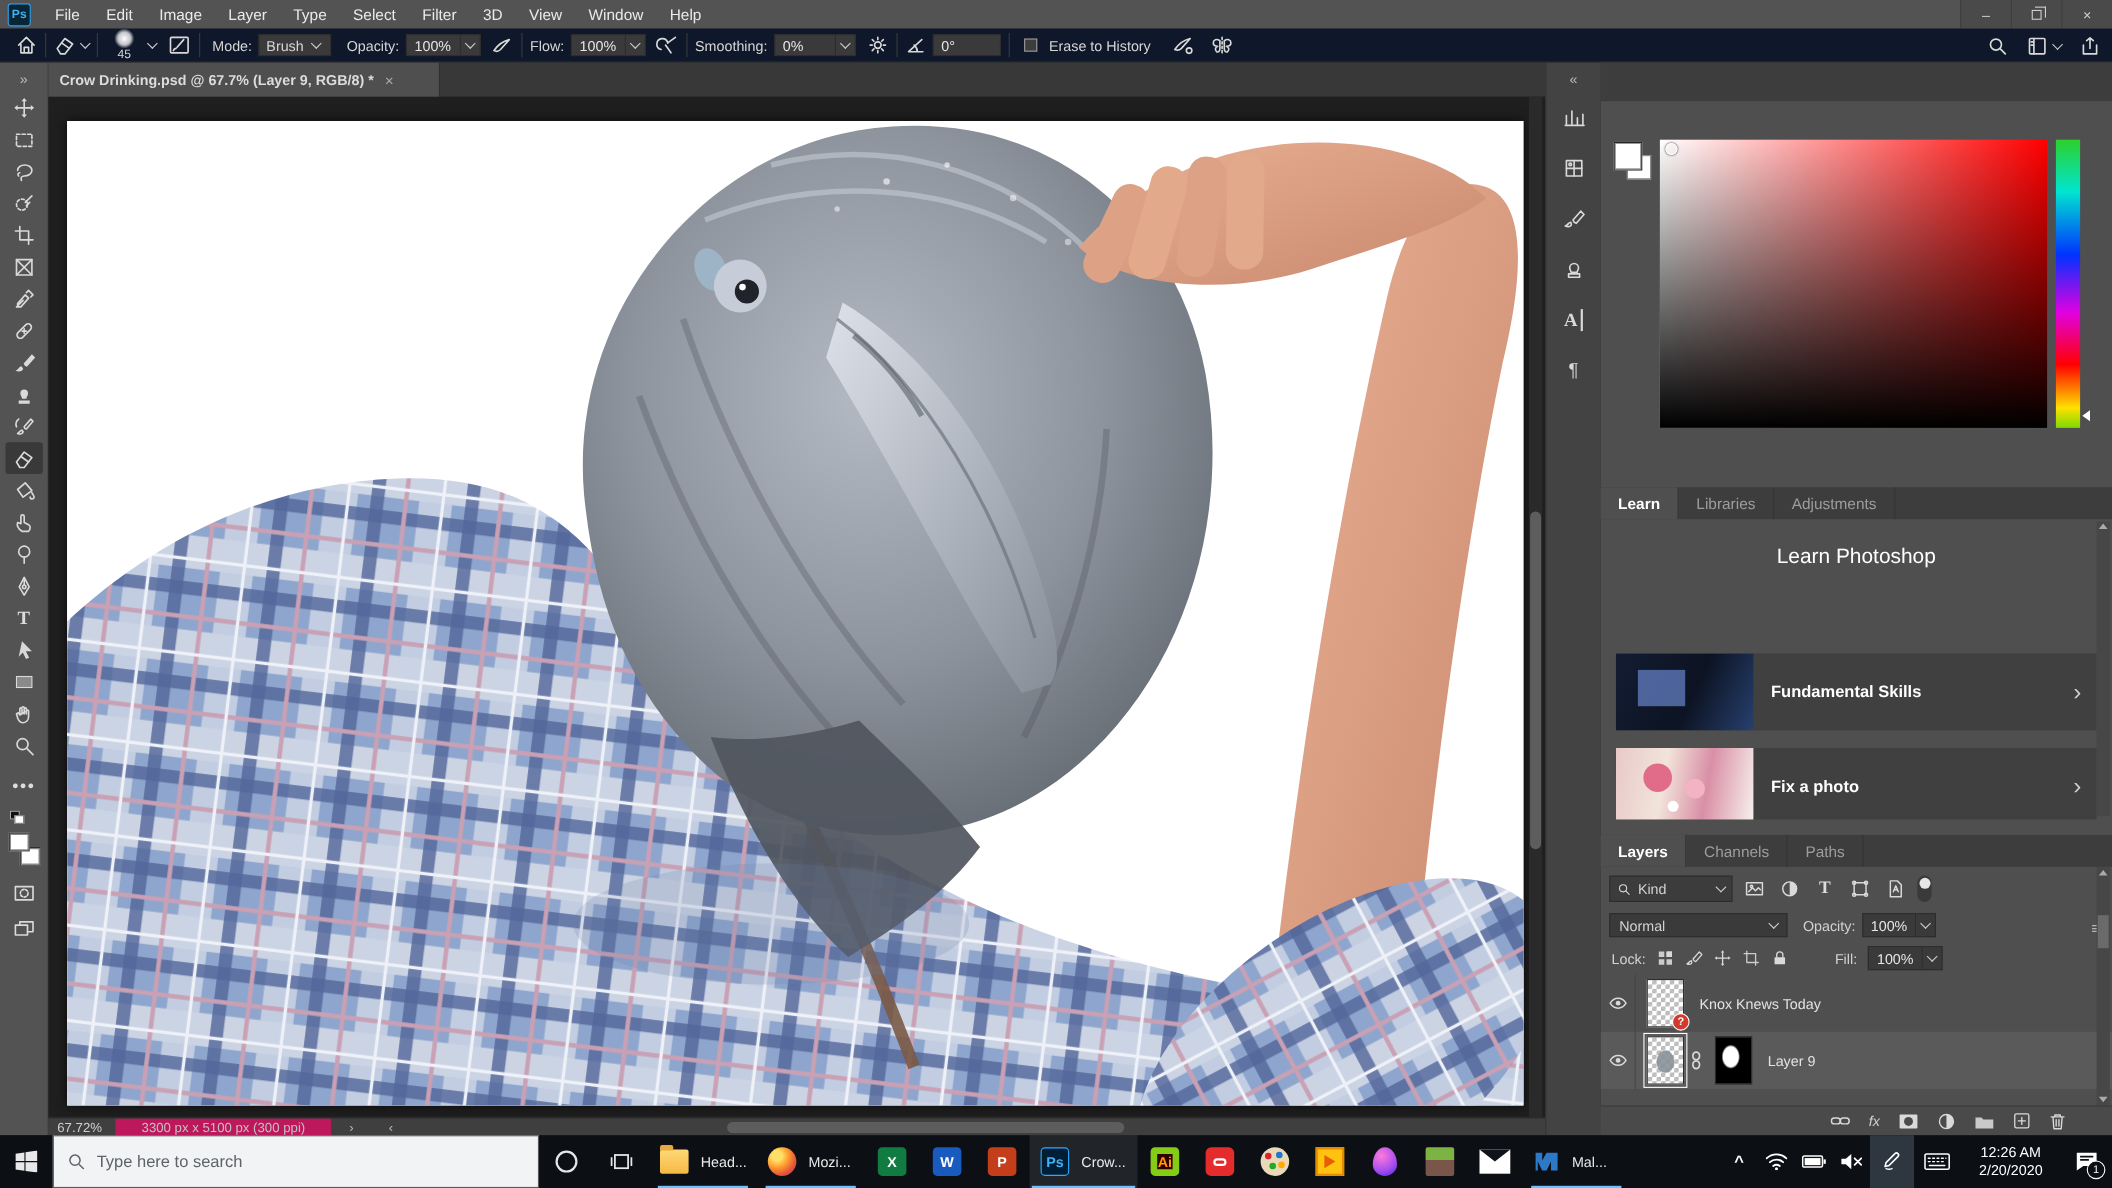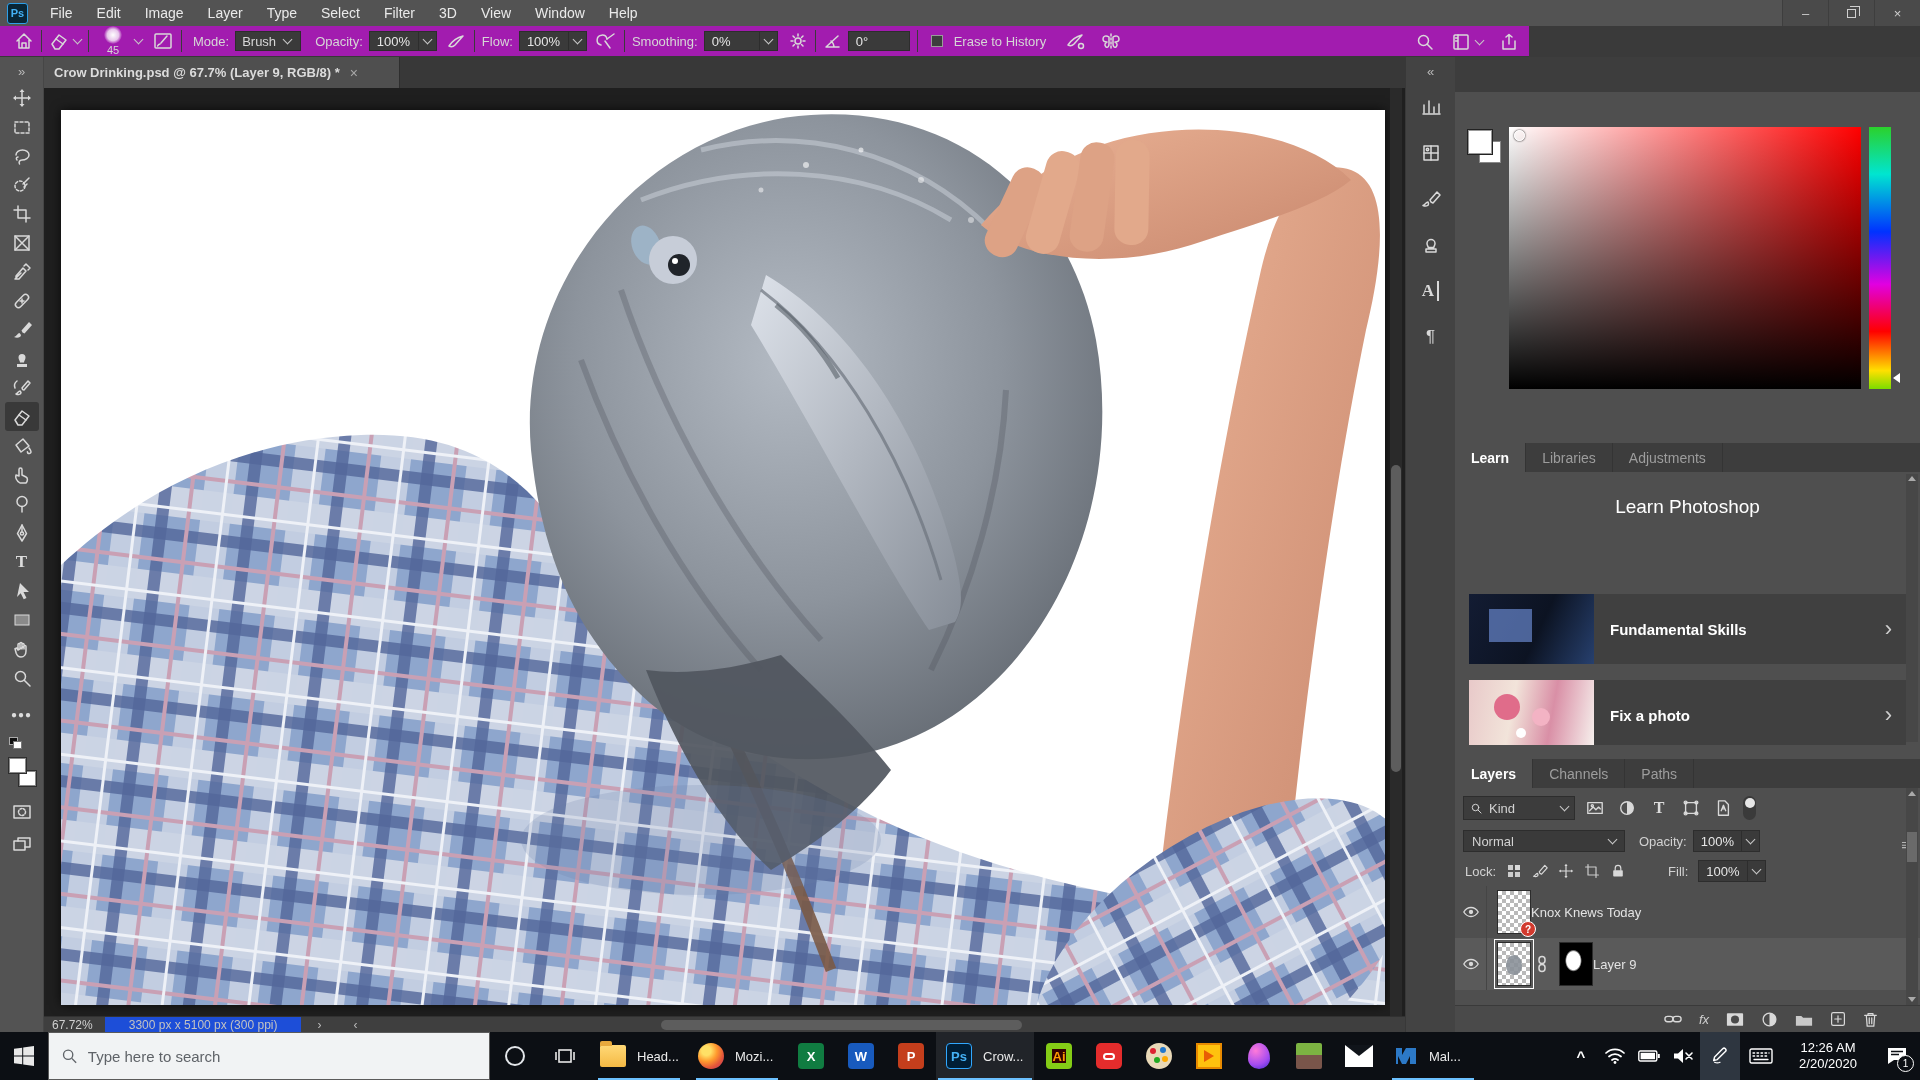--- a/index.html
+++ b/index.html
@@ -15,21 +15,21 @@
   .titlebar{position:absolute;top:0;left:0;width:1920px;height:26px;background:#535353;display:flex;align-items:center}
   .ps-logo{width:21px;height:21px;margin:0 10px 0 7px;background:#092636;border:1px solid #2d9fe8;border-radius:3px;color:#44b1f5;font-size:11px;font-weight:bold;display:flex;align-items:center;justify-content:center}
   .menu{display:flex;height:100%}
   .menu-item{padding:0 12px;font-size:14px;color:#eaeaea;display:flex;align-items:center;cursor:default}
   .wincontrols{position:absolute;right:0;top:0;height:26px;display:flex}
   .winbtn{width:46px;height:26px;display:flex;align-items:center;justify-content:center;color:#cfcfcf;font-size:13px;background:#4a4a4a;border-left:1px solid #3e3e3e}
   .restore-glyph{width:9px;height:9px;border:1.4px solid #cfcfcf;position:relative}
   .restore-glyph:before{content:"";position:absolute;left:2px;top:-4px;width:9px;height:9px;border:1.4px solid #cfcfcf;border-bottom:none;border-left:none}
 
   
-  .optionsbar{position:absolute;top:26px;left:0;width:1529px;height:31px;background:#a21caf;border-bottom:1px solid #383838;display:flex;align-items:center;font-size:13px;color:#d6d6d6}
+  .optionsbar{position:absolute;top:26px;left:0;width:1920px;height:31px;background:#0f172a;border-bottom:1px solid #383838;display:flex;align-items:center;font-size:13px;color:#d6d6d6}
   .ob-sep{width:1px;height:22px;background:#3a3a3a;margin:0 7px}
   .ob-group{display:flex;align-items:center;gap:5px}
   .valbox{background:#3a3a3a;border:1px solid #2d2d2d;color:#e6e6e6;height:20px;min-width:50px;padding:0 7px;display:flex;align-items:center;font-size:13px}
   .chevbtn{width:18px;height:20px;background:#3a3a3a;border:1px solid #2d2d2d;border-left:none;display:flex;align-items:center;justify-content:center}
   .selbox{background:#3a3a3a;border:1px solid #2d2d2d;height:20px;padding:0 6px;display:flex;align-items:center;gap:8px;font-size:13px}
   .cbox{width:12px;height:12px;border:1px solid #9a9a9a;background:#3d3d3d;margin-right:6px}
   .brush-preview{display:flex;flex-direction:column;align-items:center;width:34px;line-height:1}
   .brush-dot{width:18px;height:18px;border-radius:50%;background:radial-gradient(circle,#ffffff 0%,rgba(255,255,255,.75) 45%,rgba(255,255,255,0) 72%)}
   .brush-num{font-size:11px;color:#d6d6d6;margin-top:1px}
   .ob-right{position:absolute;right:10px;top:0;height:31px;display:flex;align-items:center;gap:16px}
@@ -56,21 +56,21 @@
   .tabbar{position:absolute;left:0;top:0;width:100%;height:31px;background:#383838}
   .doctab{position:absolute;left:0;top:0;height:31px;width:356px;background:#4f4f4f;border-right:1px solid #2e2e2e;display:flex;align-items:center;padding:0 10px;gap:10px}
   .doctab-title{font-size:13px;color:#dcdcdc;white-space:nowrap;font-weight:bold}
   .doctab-close{color:#a8a8a8;font-size:14px}
   .canvasArea{position:absolute;left:0;top:31px;width:100%;height:928px;background:#1f1f1f;overflow:hidden}
   .photo{position:absolute;left:17px;top:22px;width:1324px;height:895px;background:#fff;box-shadow:0 0 10px rgba(0,0,0,.7)}
   .vscroll{position:absolute;right:3px;top:0;width:12px;height:928px;background:#2a2a2a}
   .vthumb{position:absolute;left:1px;width:10px;top:377px;height:307px;background:#5d5d5d;border-radius:5px}
   .statusbar{position:absolute;left:0;bottom:0;width:100%;height:16px;background:#3f3f3f;border-top:1px solid #313131;display:flex;align-items:center;font-size:12px;color:#cfcfcf}
   .sb-zoom{padding:0 12px 0 8px}
-  .sb-dims{background:#1d4ed8;height:100%;display:flex;align-items:center;padding:0 24px;color:#c2c2c2}
+  .sb-dims{background:#be185d;height:100%;display:flex;align-items:center;padding:0 24px;color:#c2c2c2}
   .sb-arrow{padding:0 16px;color:#bdbdbd}
   .hthumb{position:absolute;left:617px;top:3px;width:361px;height:10px;background:#5d5d5d;border-radius:5px}
 
   
   .rightstrip{position:absolute;left:1405px;top:0;width:50px;height:975px;background:#434343;border-left:1px solid #383838;display:flex;flex-direction:column;align-items:center}
   .rs-head{height:24px;display:flex;align-items:center;color:#b9b9b9;font-size:13px;margin:2px 0 8px}
   .rs-ico{width:32px;height:32px;display:flex;align-items:center;justify-content:center;margin-bottom:14px;color:#d9d9d9;font-size:16px}
 
   
   .panels{position:absolute;left:1455px;top:0;width:465px;height:975px;background:#4f4f4f}
@@ -121,21 +121,21 @@
   .layerlist{position:absolute;top:829px;left:0;width:100%;height:119px;overflow:hidden}
   .layer-row{position:absolute;left:0;width:100%;height:52px;display:flex;align-items:center}
   .layer-row.sel{background:#5a5a5a}
   .eyecell{width:32px;height:52px;display:flex;align-items:center;justify-content:center;border-right:1px solid #454545;flex:none}
   .checker{background-image:linear-gradient(45deg,#b9b9b9 25%,transparent 25%,transparent 75%,#b9b9b9 75%),linear-gradient(45deg,#b9b9b9 25%,#ffffff 25%,#ffffff 75%,#b9b9b9 75%);background-size:8px 8px;background-position:0 0,4px 4px;background-color:#fff}
   .lthumb{width:34px;height:44px;margin-left:10px;position:relative;border:1px solid #2c2c2c;flex:none}
   .lthumb .badge{position:absolute;right:-6px;bottom:-4px;width:16px;height:16px;border-radius:50%;background:#d23a2e;color:#fff;font-size:10px;font-weight:bold;display:flex;align-items:center;justify-content:center;border:1px solid #fff}
   .lthumb.selframe{outline:1px solid #fff;outline-offset:2px}
   .birdmini{position:absolute;left:8px;top:12px;width:16px;height:20px;border-radius:50% 50% 45% 45%;background:#8b9199;opacity:.9}
   .maskthumb{width:34px;height:44px;margin-left:10px;flex:none;border:1px solid #2c2c2c;background:radial-gradient(ellipse at 42% 42%,#fff 0 26%,#000 32%)}
-  .lname{color:#e3e3e3;font-size:13px}
+  .lname{margin-left:14px;color:#e3e3e3;font-size:13px}
   .chaincell{margin-left:4px;color:#cfcfcf}
   .layers-scroll{position:absolute;right:2px;top:731px;width:12px;height:217px;background:#474747}
   .layers-scroll .thumbv{position:absolute;left:1px;top:44px;width:10px;height:30px;background:#6a6a6a}
   .layers-scroll .up{margin:3px auto 0;width:0;height:0;border-left:4px solid transparent;border-right:4px solid transparent;border-bottom:5px solid #aaa}
   .layers-scroll .down{position:absolute;bottom:3px;left:2px;width:0;height:0;border-left:4px solid transparent;border-right:4px solid transparent;border-top:5px solid #aaa}
   .layers-footer{position:absolute;top:948px;left:0;width:100%;height:27px;background:#4a4a4a;border-top:1px solid #3a3a3a;display:flex;align-items:center;justify-content:flex-end;gap:17px;padding-right:42px;color:#c9c9c9}
   .fx-txt{font-size:13px;font-style:italic;color:#cfcfcf}
 
   
   .taskbar{position:absolute;left:0;top:1032px;width:1920px;height:48px;background:#0c0f14;display:flex;align-items:stretch}

